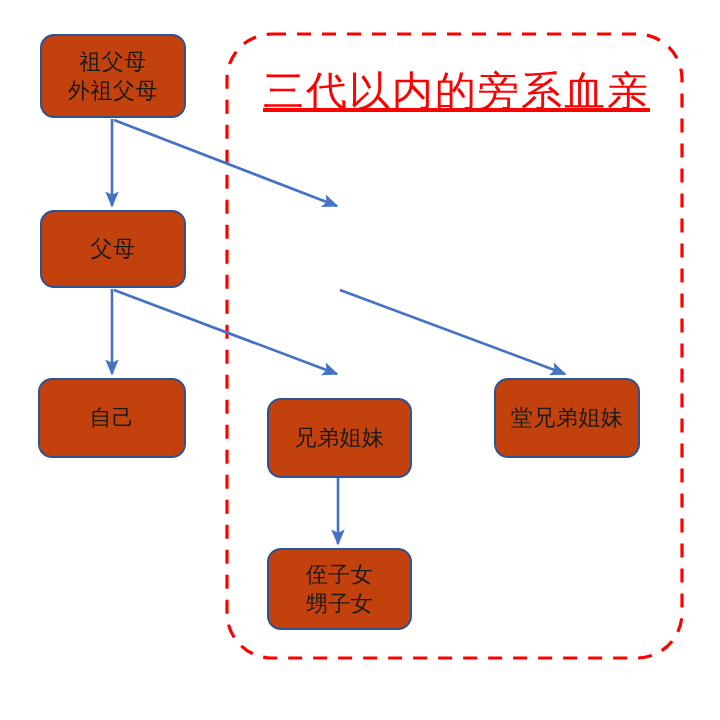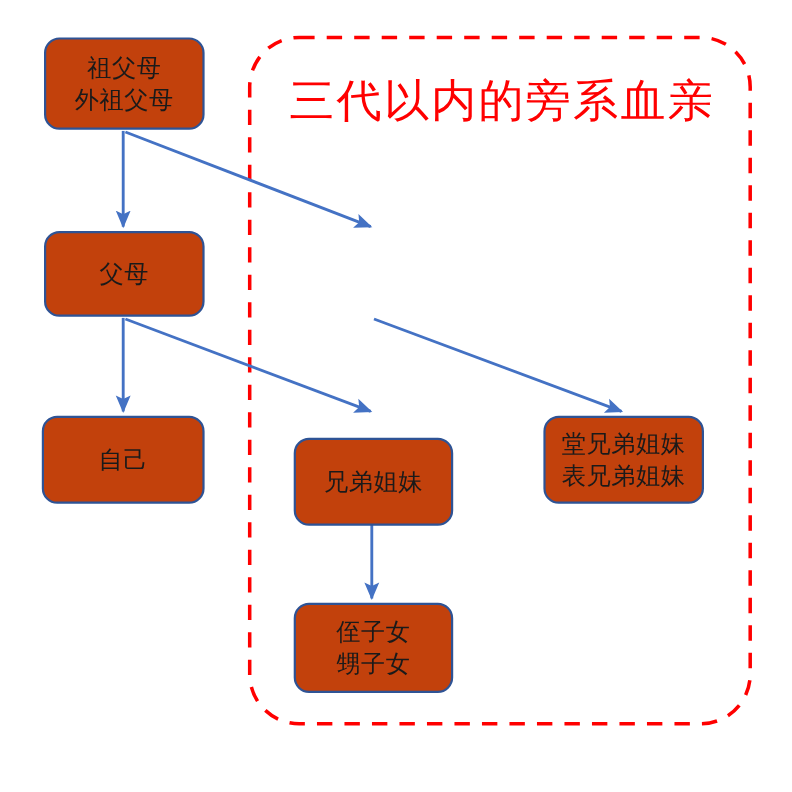--- a/index.html
+++ b/index.html
@@ -45,20 +45,21 @@
     display: block;
   }
   .region-label {
     position: absolute;
     color: #FF0000;
     font-size: 41px;
     font-weight: 400;
     letter-spacing: 2px;
     white-space: nowrap;
     line-height: 1;
+    text-decoration: underline;
   }
 </style>
 </head>
 <body>
 
 <div id="canvas">
 
   <svg id="edges" viewBox="0 0 720 720" xmlns="http://www.w3.org/2000/svg">
     <defs>
       <marker id="arrowhead" markerWidth="7" markerHeight="7" refX="5.6" refY="3" orient="auto" markerUnits="strokeWidth">
@@ -96,21 +97,20 @@
   <div class="node" style="left:38px; top:378px; width:148px; height:80px;">
     <span>自己</span>
   </div>
 
   <div class="node" style="left:267px; top:378px; width:145px; height:80px;margin-top:20px;">
     <span>兄弟姐妹</span>
   </div>
 
   <div class="node" style="left:494px; top:378px; width:146px; height:80px;">
     <span>堂兄弟姐妹</span>
-    <span class="line2">表兄弟姐妹</span>
   </div>
 
   <div class="node" style="left:267px; top:548px; width:145px; height:82px;">
     <span>侄子女</span>
     <span class="line2">甥子女</span>
   </div>
 
 </div>
 
 </body></html>

